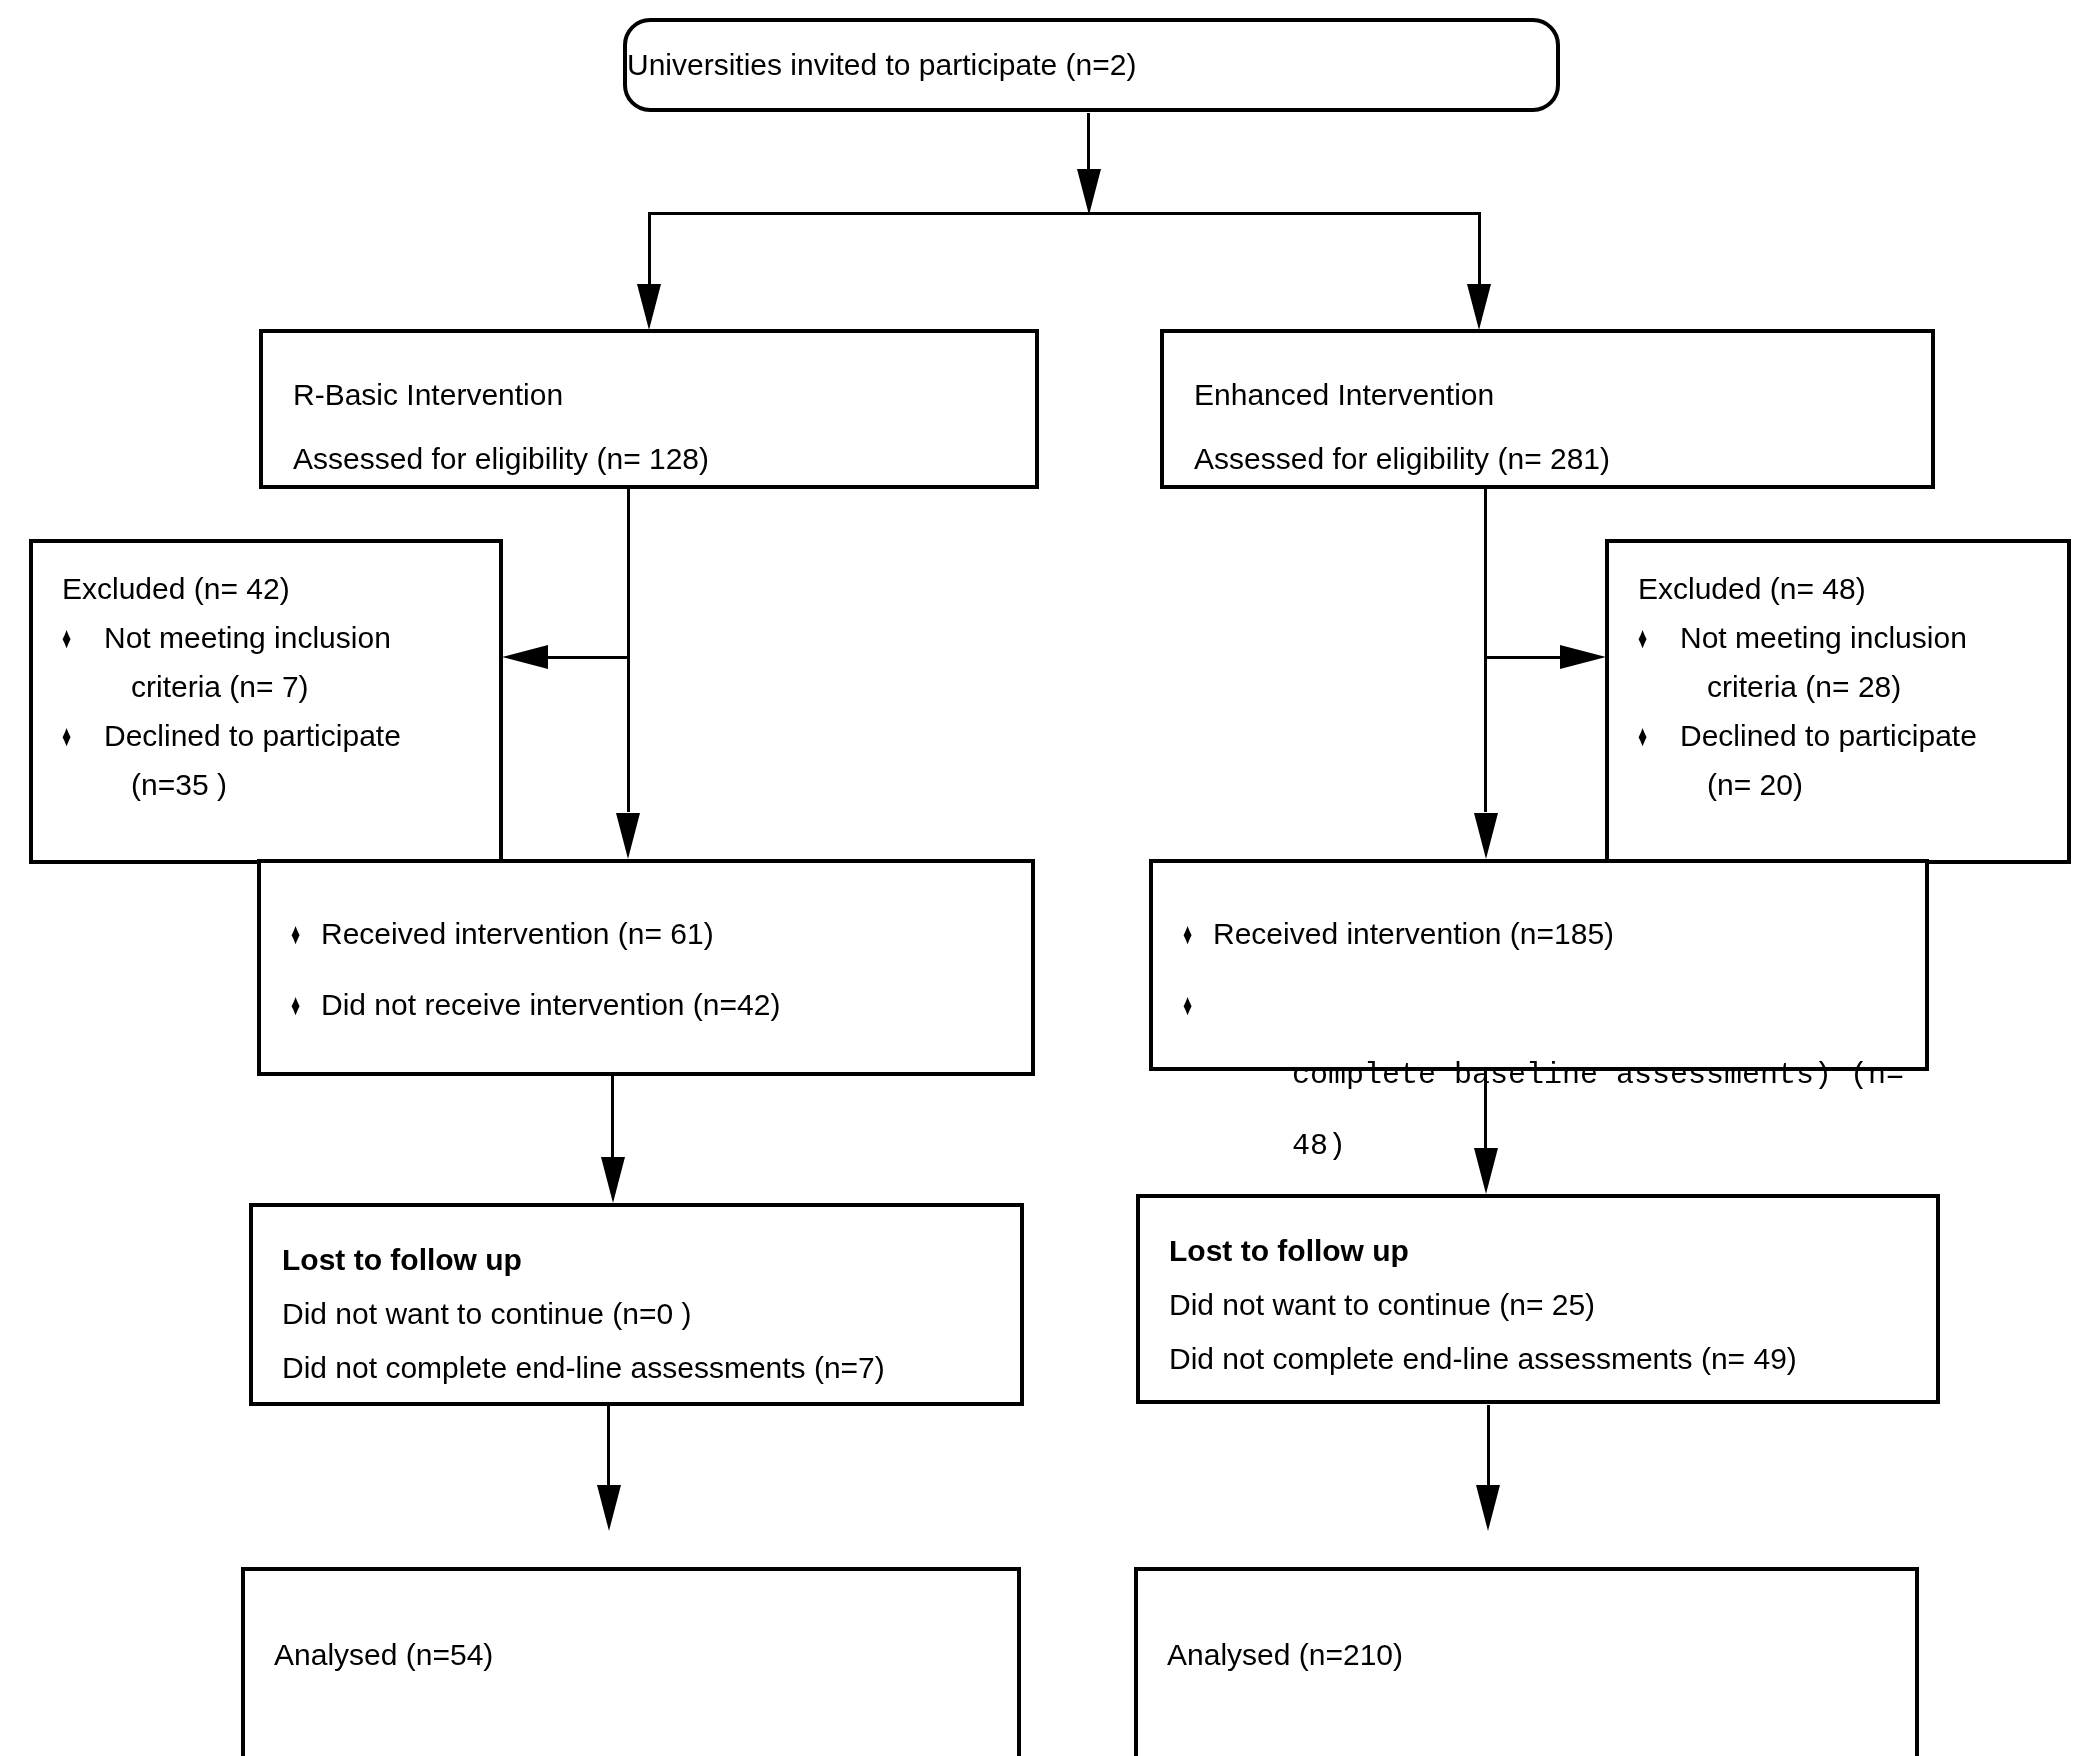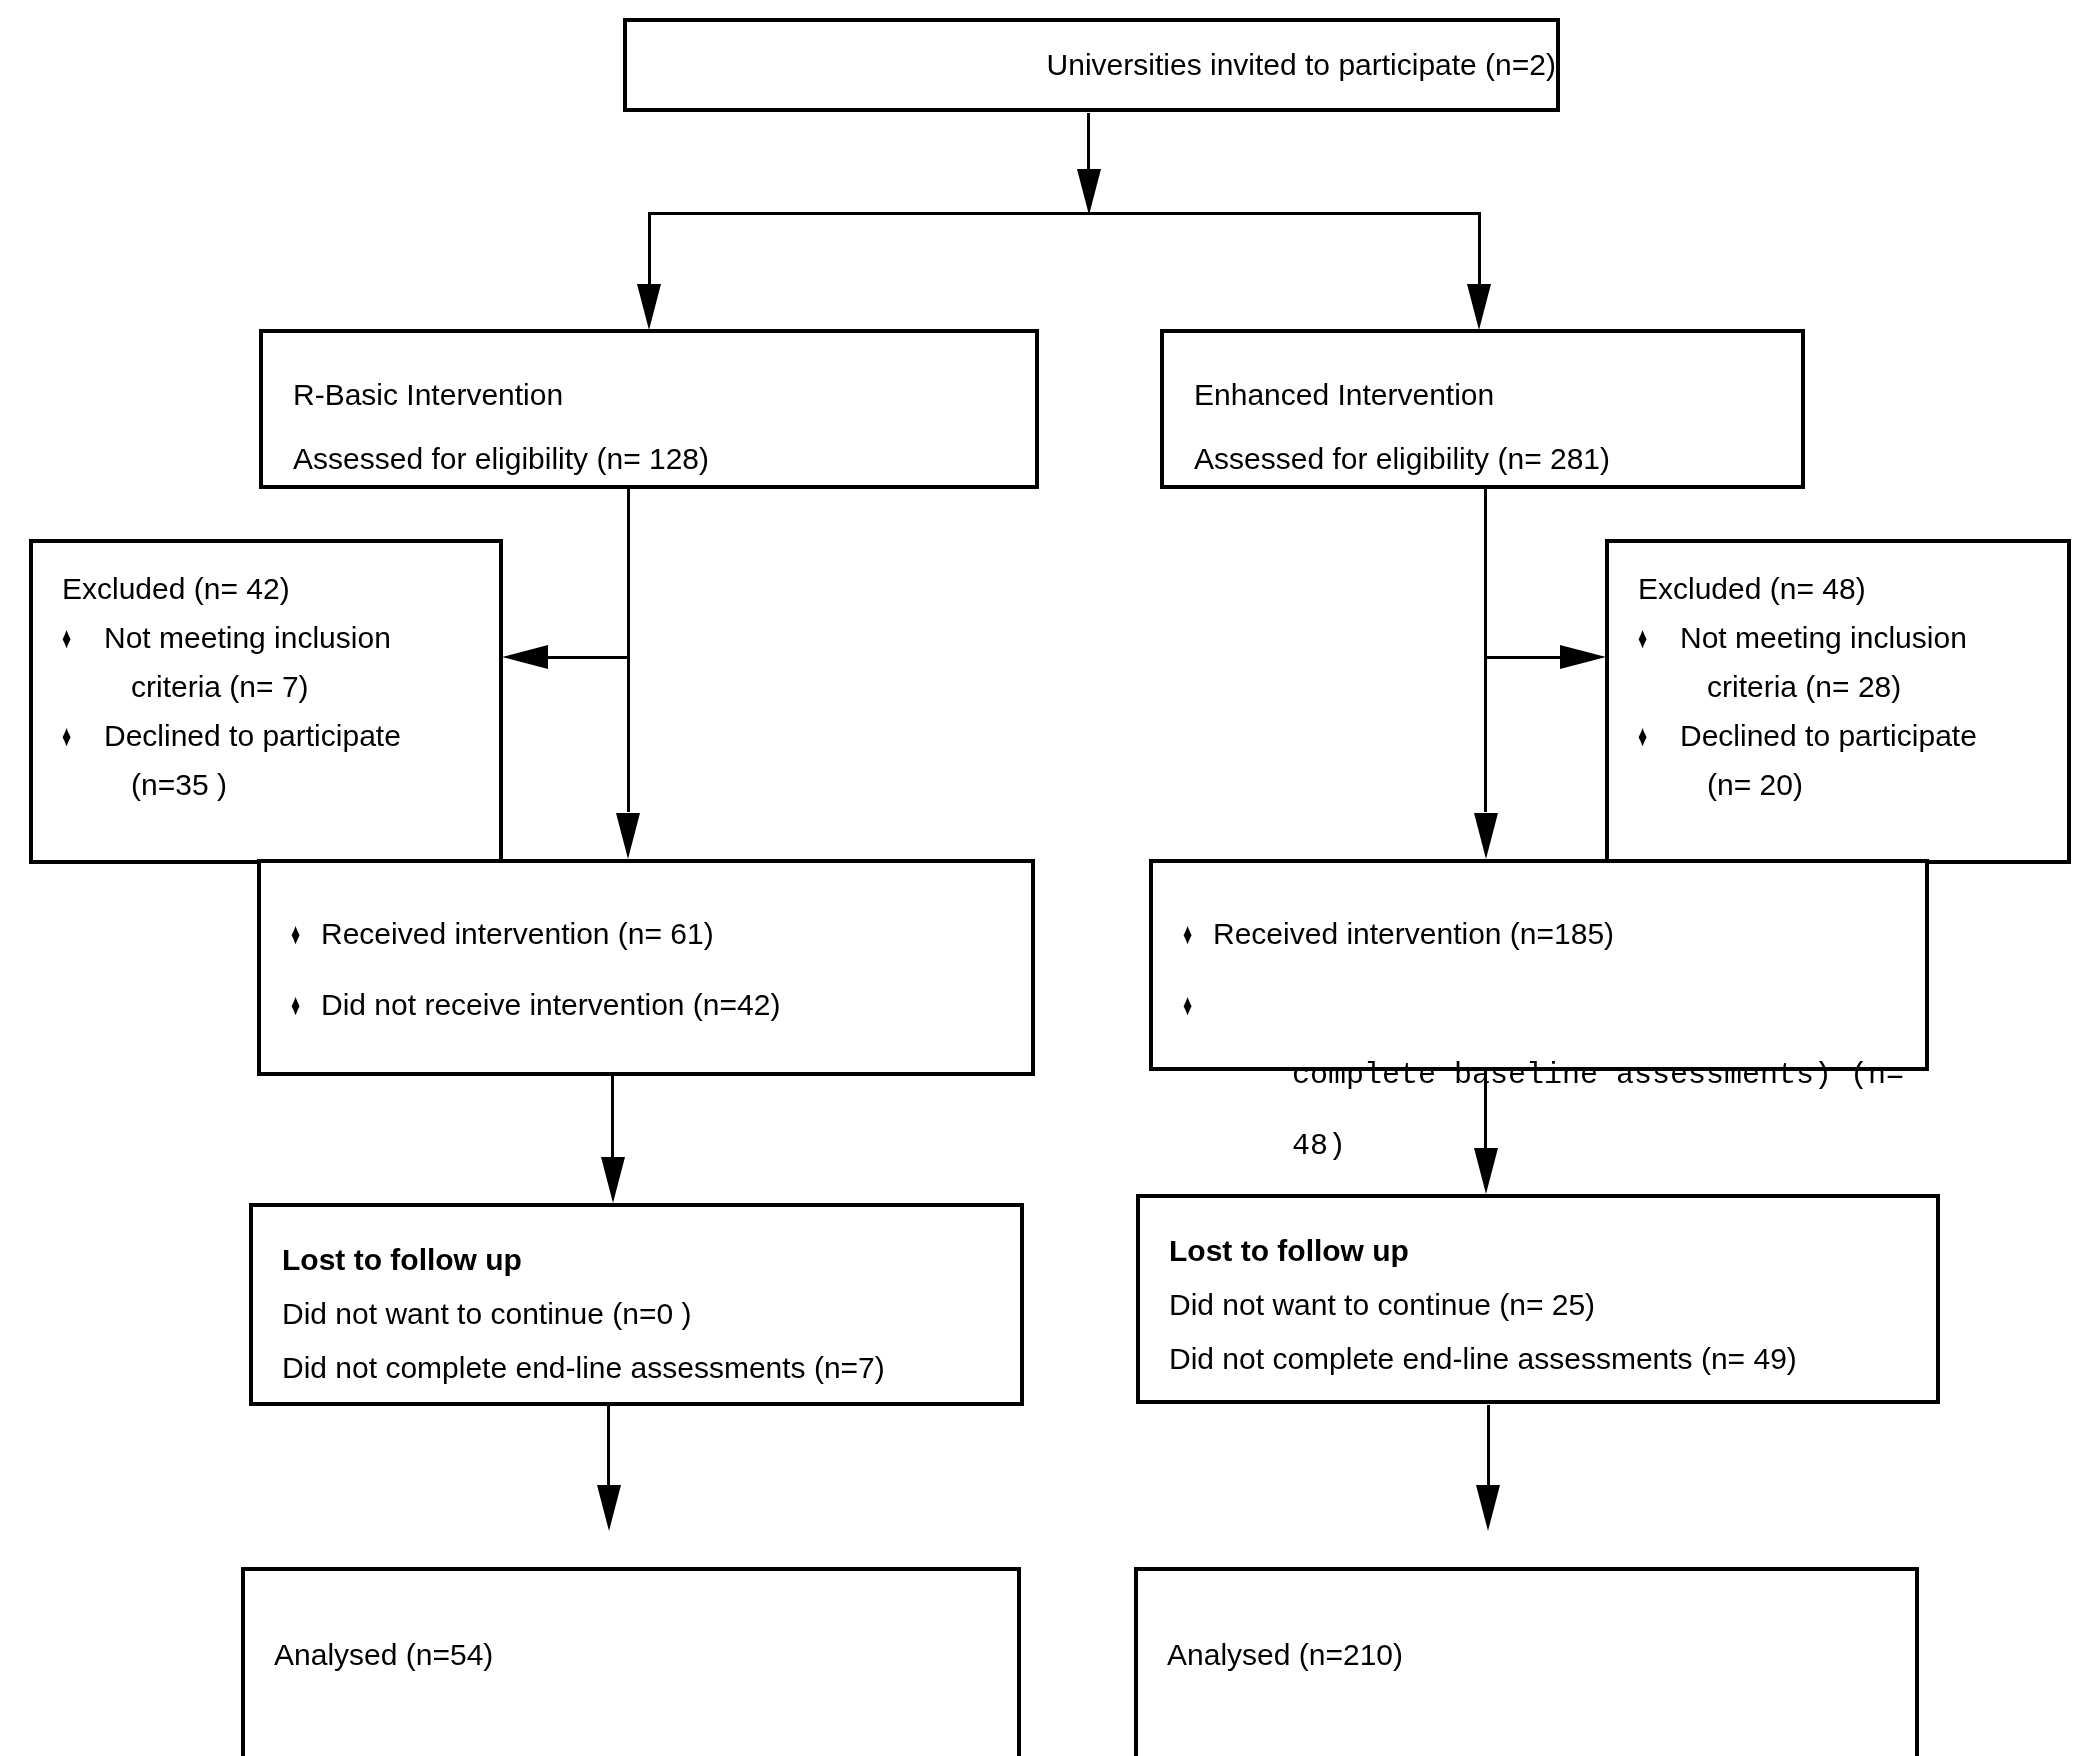--- a/index.html
+++ b/index.html
@@ -15,22 +15,23 @@
     position:absolute;
     border:4.2px solid #000000;
     background:#ffffff;
     box-sizing:border-box;
     font-size:30px;
     line-height:58px;
   }
   .topbox{
     display:flex;
     align-items:center;
-    justify-content:flex-end;
+    justify-content:flex-start;
     text-align:center;
+    border-radius:27px;
   }
   .assessed{padding:30px 10.5px 0 30px;line-height:64px;}
   .excluded{padding:21px 7.3px 0 29px;line-height:49px;}
   .excluded .cont{padding-left:69px;}
   .brow{display:flex;align-items:baseline;}
   .bullet{
     flex:none;
     display:inline-block;
     transform:scaleX(.60);
     transform-origin:left center;
@@ -65,21 +66,21 @@
   <div class="vline" style="left:648px;top:212px;height:72px;"></div>
   <div class="ah ah-down" style="left:637px;top:284px;"></div>
   <div class="vline" style="left:1478px;top:212px;height:72px;"></div>
   <div class="ah ah-down" style="left:1467px;top:284px;"></div>
 
   <div class="box assessed" style="left:259px;top:329px;width:780px;height:160px;">
     <div>R-Basic Intervention</div>
     <div>Assessed for eligibility (n= 128)</div>
   </div>
 
-  <div class="box assessed" style="left:1160px;top:329px;width:645px;height:160px;">
+  <div class="box assessed" style="left:1160px;top:329px;width:775px;height:160px;">
     <div>Enhanced Intervention</div>
     <div>Assessed for eligibility (n= 281)</div>
   </div>
 
   <div class="vline" style="left:627px;top:488px;height:324px;"></div>
   <div class="ah ah-down" style="left:616px;top:813px;"></div>
   <div class="hline" style="left:545px;top:656px;width:84px;"></div>
   <div class="ah ah-left" style="left:502px;top:645px;"></div>
 
   <div class="vline" style="left:1484px;top:488px;height:324px;"></div>

